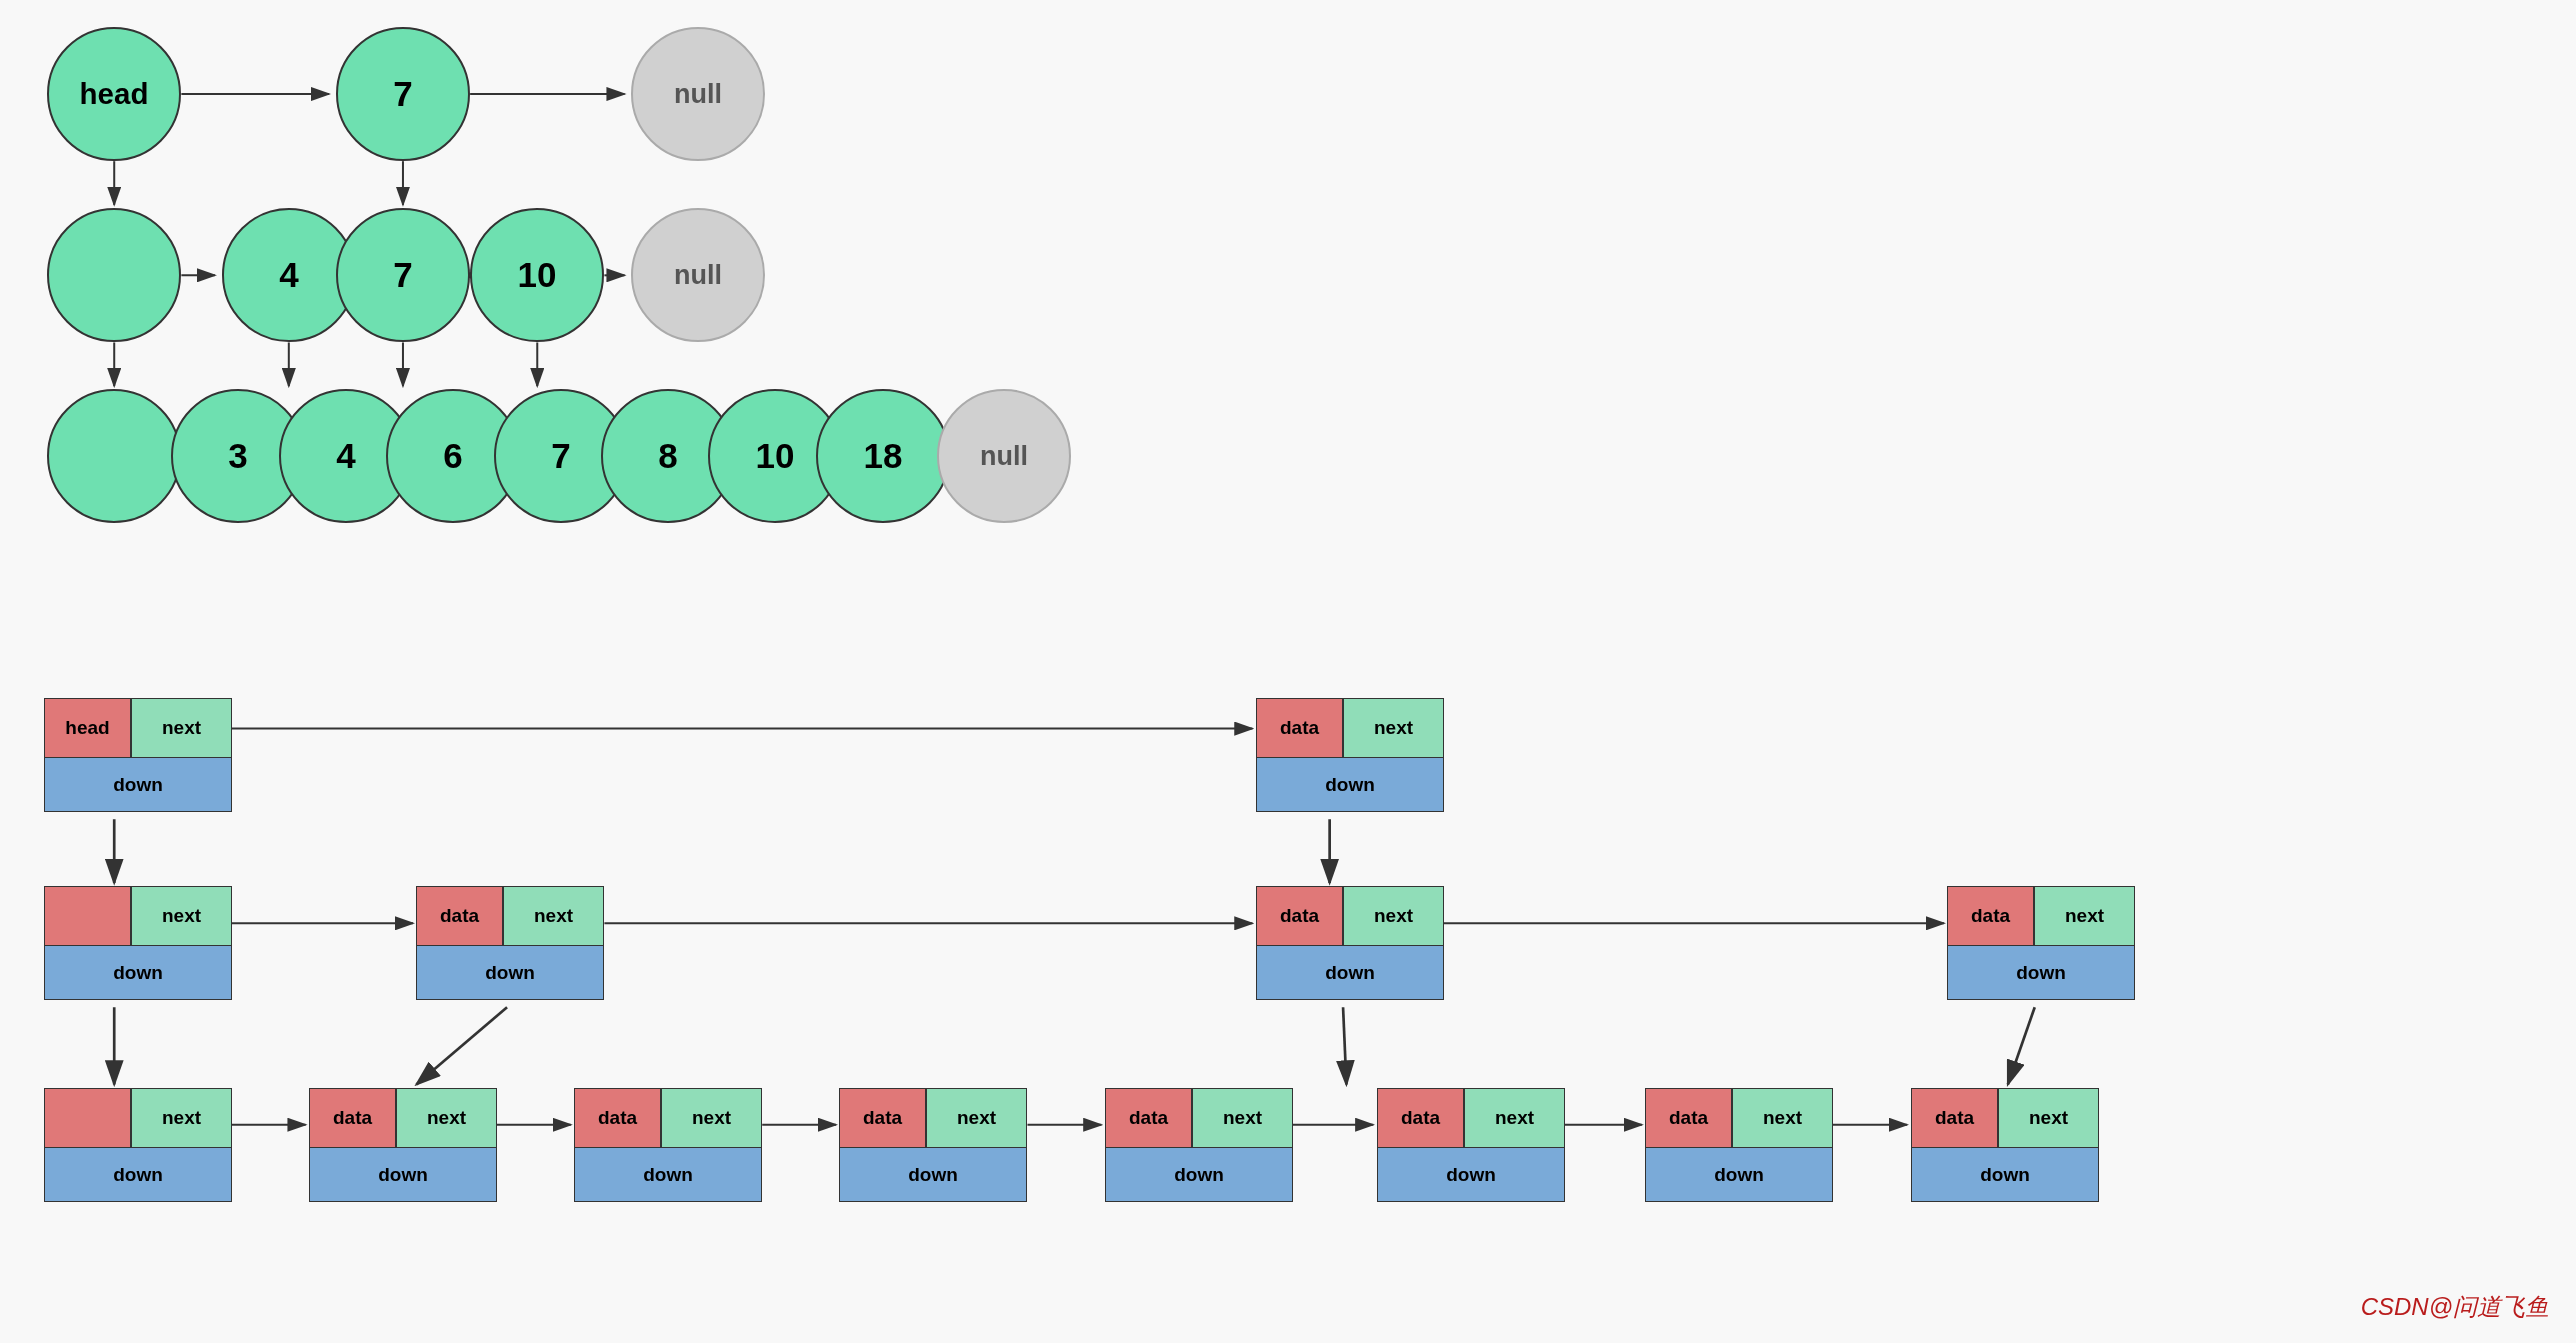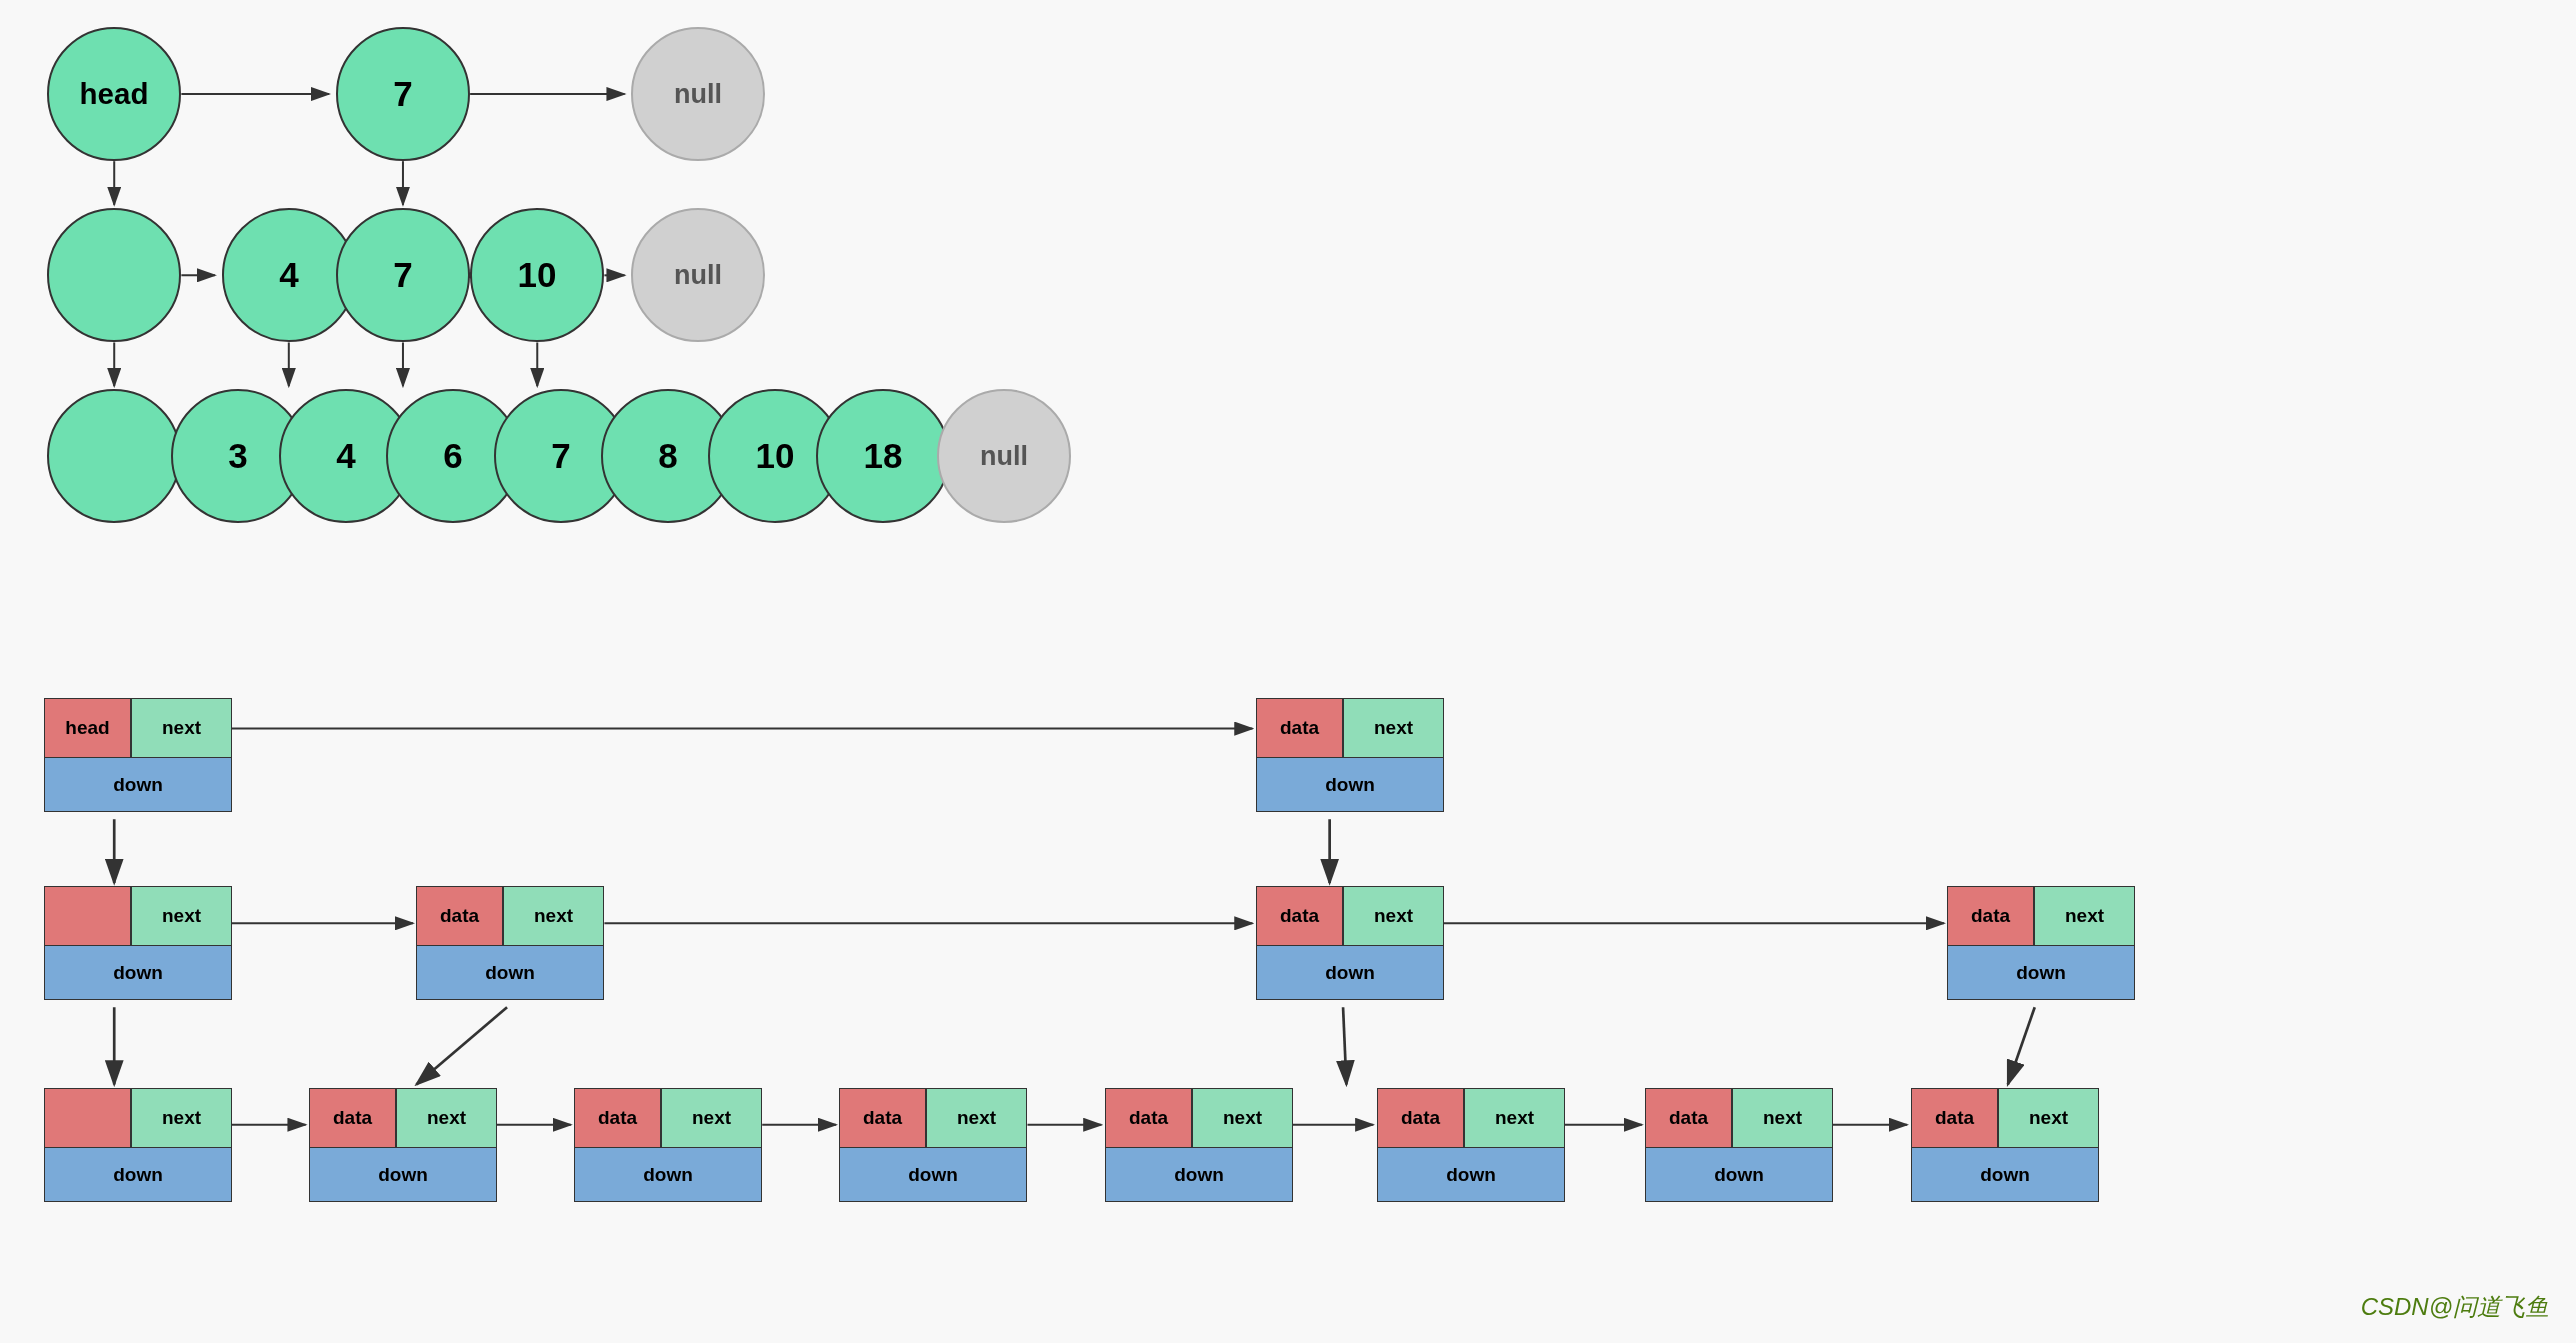--- a/index.html
+++ b/index.html
@@ -40,21 +40,21 @@
       width: 2576px;
       height: 1343px;
       pointer-events: none;
     }
 
     .watermark {
       position: absolute;
       bottom: 20px;
       right: 27px;
       font-size: 24px;
-      color: #4d7c0f;
+      color: #b91c1c;
       font-style: italic;
     }
   </style>
 </head>
 <body>
 
 <svg class="arrows" viewBox="0 0 3836 2000" width="2576" height="1343">
   <defs>
     <marker id="arrowhead" markerWidth="10" markerHeight="7" refX="9" refY="3.5" orient="auto">
       <polygon points="0 0, 10 3.5, 0 7" fill="#333"></polygon>

